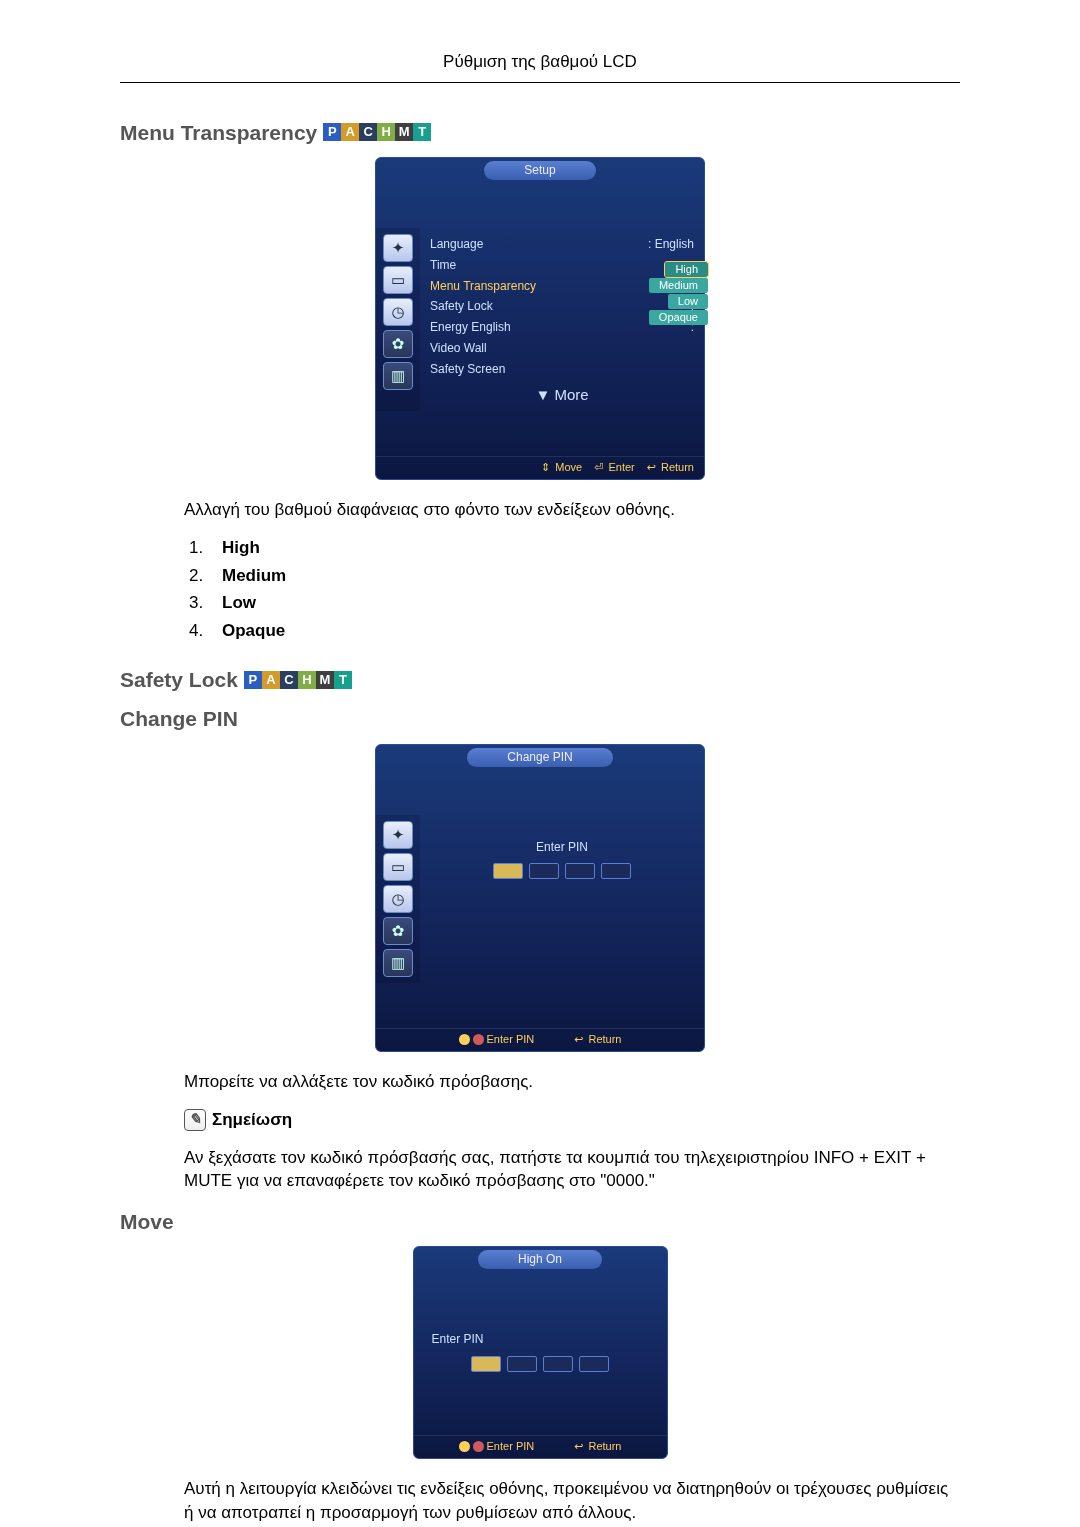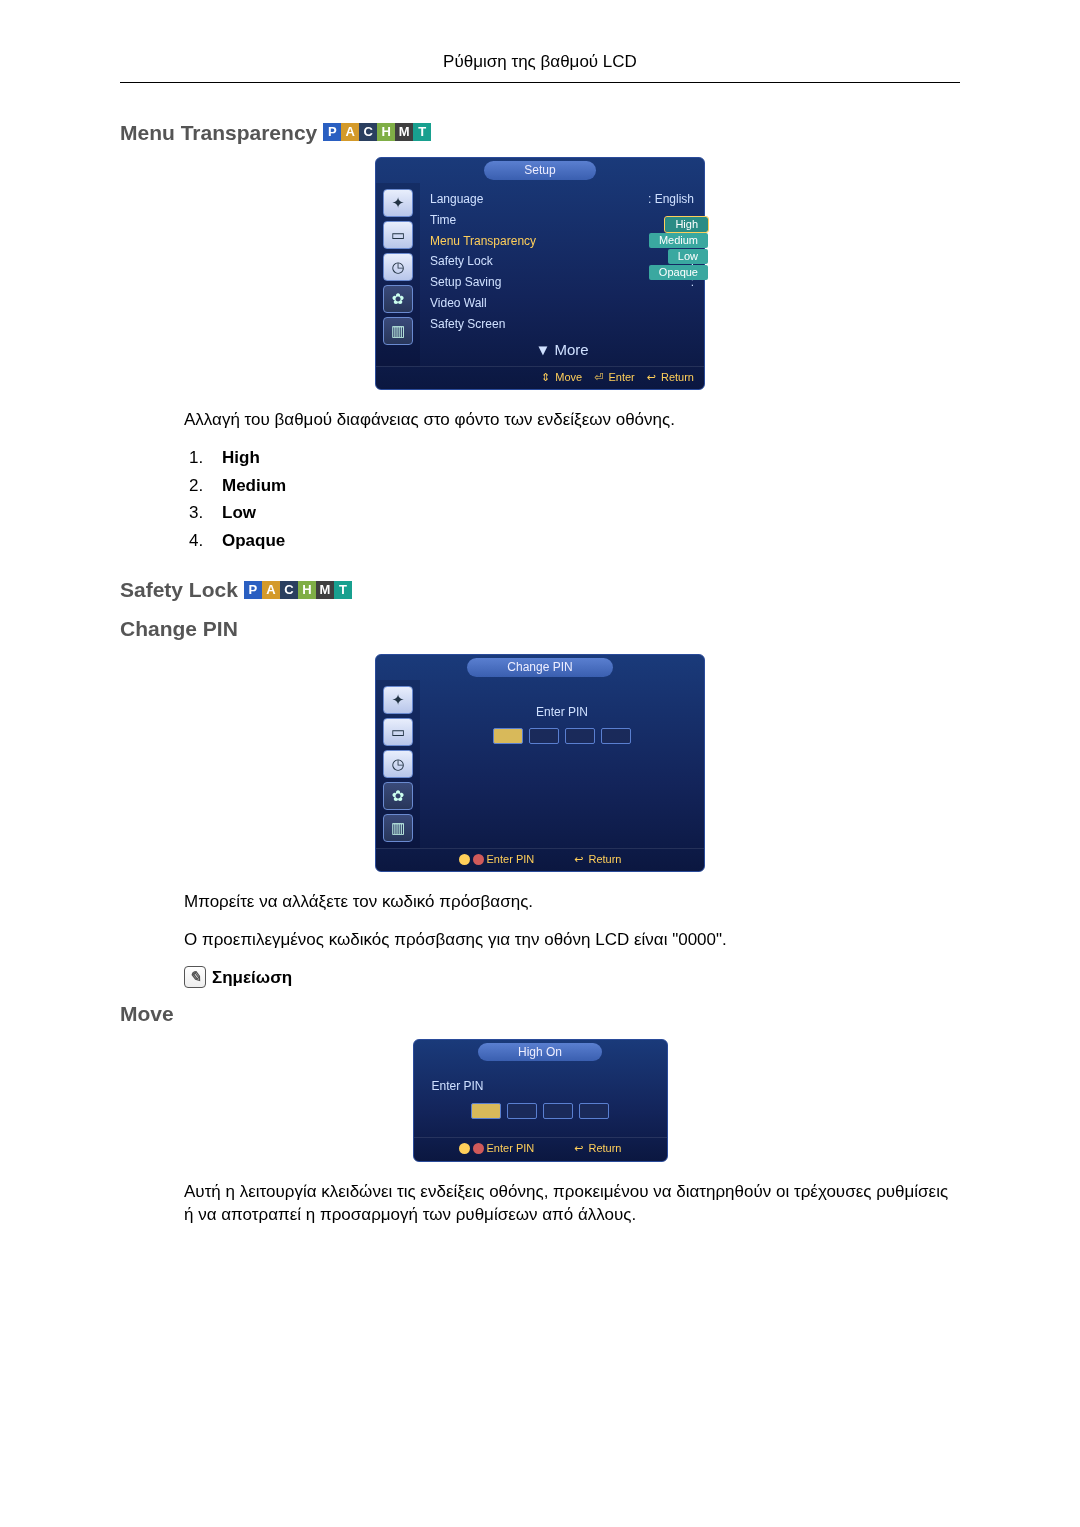--- a/index.html
+++ b/index.html
@@ -104,20 +104,21 @@
   
   .osd-wrap { display:flex; justify-content:center; margin: 10px 0 18px 0; }
   .osd {
     background: linear-gradient(#1a3a7a,#13245a 60%,#0b1740);
     border: 1px solid #2a4b9a;
     border-radius: 6px;
     color: #fff;
     font-size: 12px;
     display: flex;
     flex-direction: column;
+    gap: 45px;
   }
   .osd.large { width: 330px; }
   .osd.small { width: 255px; }
   .osd-title-bar {
     display: flex;
     justify-content: center;
     padding: 3px 0;
   }
   .osd-title {
     background: linear-gradient(#5a7fd0,#3a5fb0);
@@ -261,21 +262,21 @@
             </div>
           <div class="osd-row sel">
               <span class="k">Menu Transparency</span>
               <span class="v">:</span>
             </div>
           <div class="osd-row">
               <span class="k">Safety Lock</span>
               <span class="v">:</span>
             </div>
           <div class="osd-row">
-              <span class="k">Setup Saving</span>
+              <span class="k">Energy English</span>
               <span class="v">:</span>
             </div>
           <div class="osd-row">
               <span class="k">Video Wall</span>
             </div>
           <div class="osd-row">
               <span class="k">Safety Screen</span>
             </div>
           <div class="osd-more">▼ More</div>
           <span class="opt-pill sel" style="top:34px">High</span>
@@ -347,25 +348,25 @@
             <span class="nd nd2"></span> 
             <span>Enter PIN</span>
           </span>
         <span class="f ret">Return</span>
       </div>
     </div>
   </div>
 
   <div class="body-indent">
     <p class="body-text">Μπορείτε να αλλάξετε τον κωδικό πρόσβασης.</p>
-    <p class="body-text">Ο προεπιλεγμένος κωδικός πρόσβασης για την οθόνη LCD είναι "0000".</p>
     <div class="note-row">
       <span class="note-icon">✎</span>
       <span class="note-label">Σημείωση</span>
     </div>
+    <p class="body-text">Αν ξεχάσατε τον κωδικό πρόσβασής σας, πατήστε τα κουμπιά του τηλεχειριστηρίου INFO + EXIT + MUTE για να επαναφέρετε τον κωδικό πρόσβασης στο "0000."</p>
   </div>
 
   <h3 class="subsection-title">Move</h3>
 
   <div class="osd-wrap">
     <div class="osd small">
       <div class="osd-title-bar">
         <div class="osd-title">High On</div>
       </div>
       <div class="pin-area" style="padding:14px 10px 18px 10px; align-items:flex-start;">

